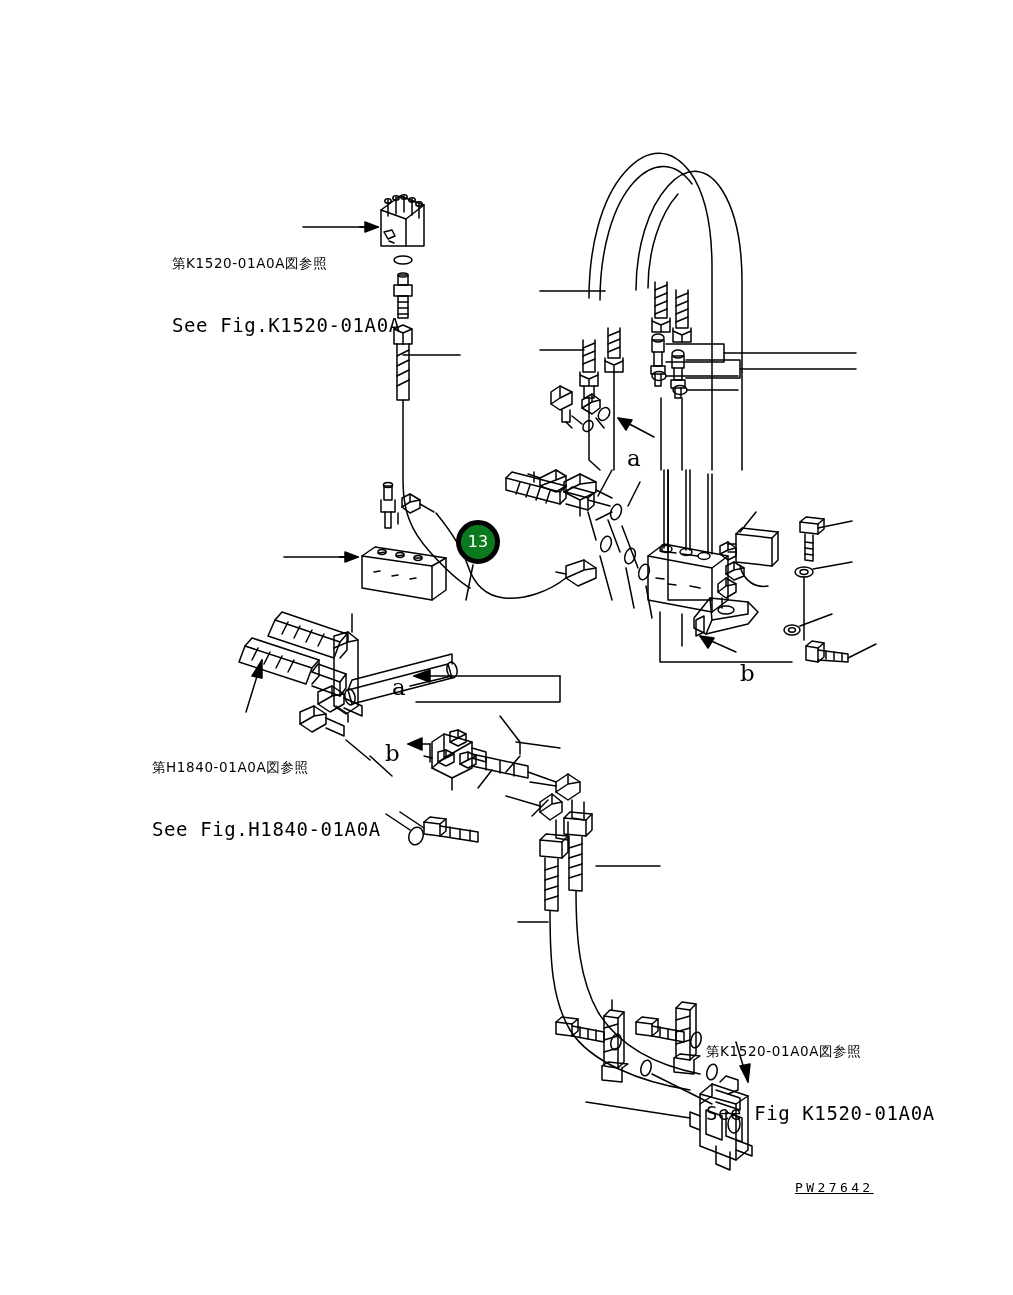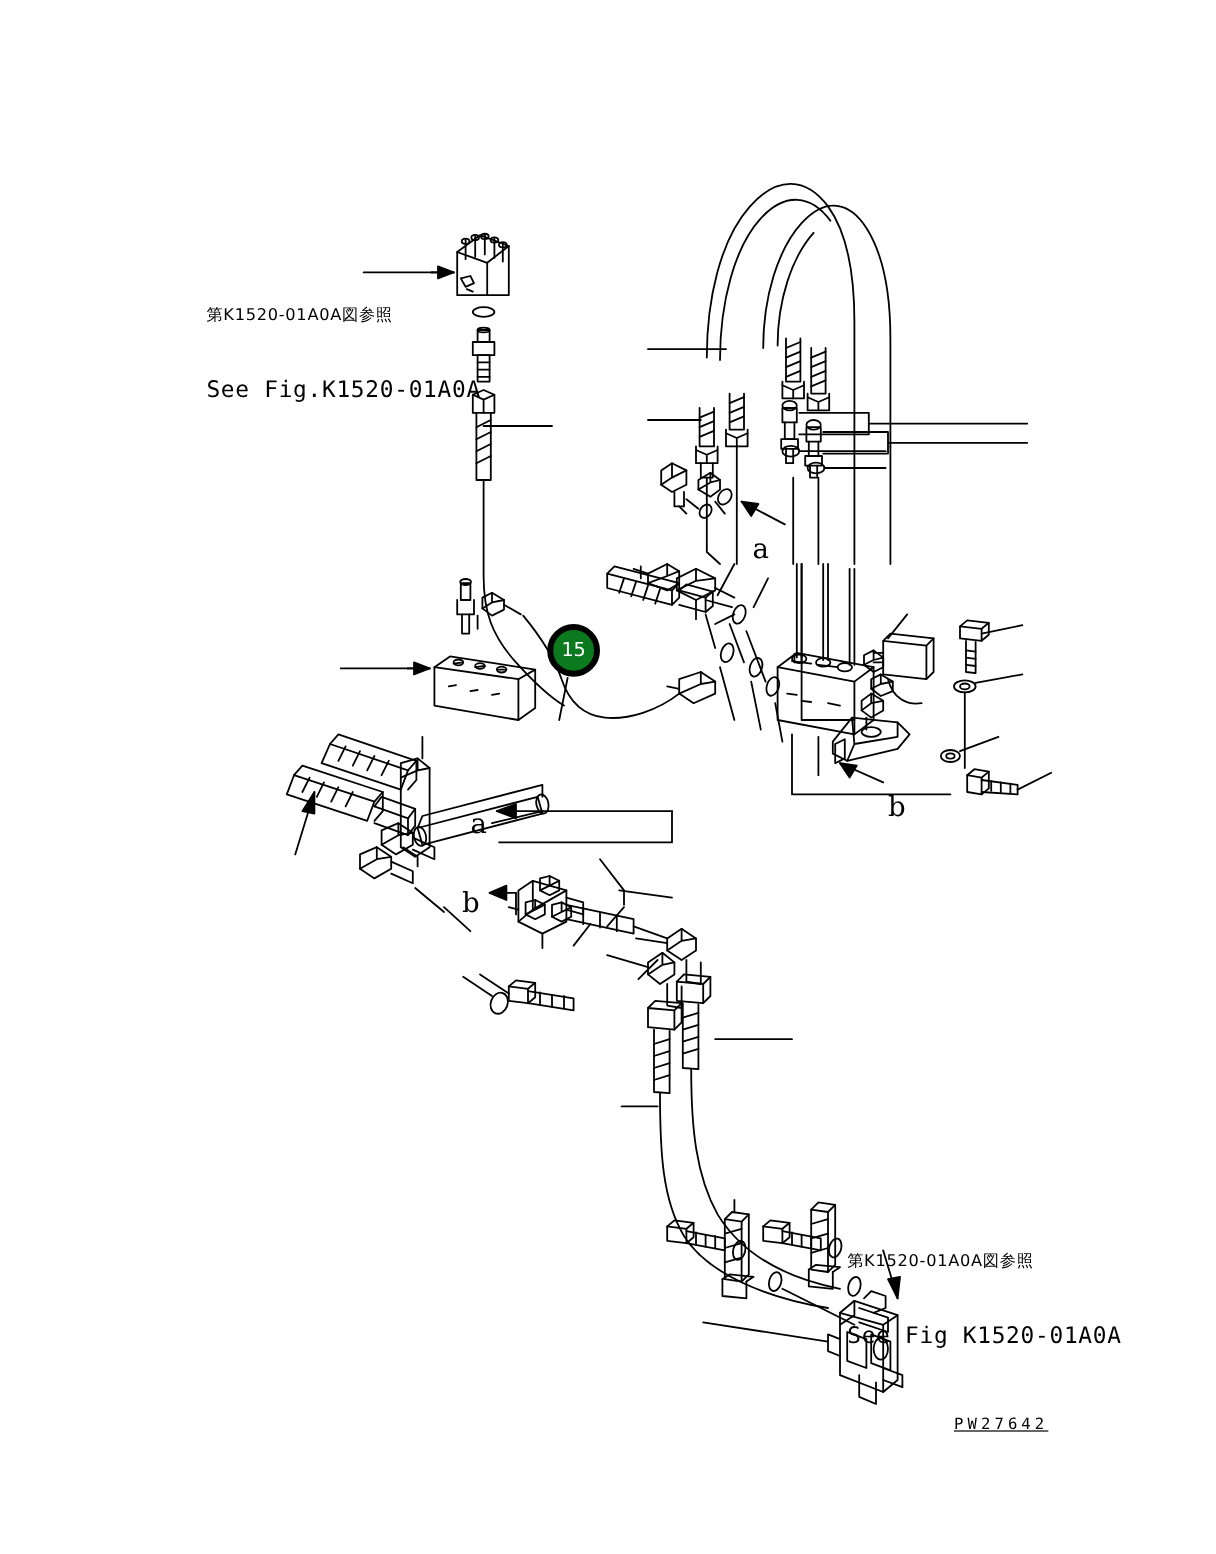--- a/index.html
+++ b/index.html
@@ -606,30 +606,34 @@
 
     </g>
   </svg>
 
   <div class="ref-label" style="left:172px; top:214px;">
     <div class="ref-jp">第K1520-01A0A図参照</div>
     <div class="ref-en">See Fig.K1520-01A0A</div>
   </div>
 
 
+  <div class="ref-label" style="left:152px; top:718px;">
+    <div class="ref-jp">第H1840-01A0A図参照</div>
+    <div class="ref-en">See Fig.H1840-01A0A</div>
+  </div>
 
   <div class="ref-label" style="left:706px; top:1002px;">
     <div class="ref-jp">第K1520-01A0A図参照</div>
     <div class="ref-en">See Fig K1520-01A0A</div>
   </div>
 
   <div class="sec-mark" style="left:627px; top:447px;">a</div>
   <div class="sec-mark" style="left:740px; top:662px;">b</div>
   <div class="sec-mark" style="left:392px; top:676px;">a</div>
   <div class="sec-mark" style="left:385px; top:742px;">b</div>
 
   <div class="callout" style="left:456px; top:520px;">
-    <span>15</span>
+    <span>13</span>
   </div>
 
   <div class="dwg-no" style="left:795px; top:1180px;text-decoration:underline;">PW27642</div>
 
 </div>
 
 </body></html>

